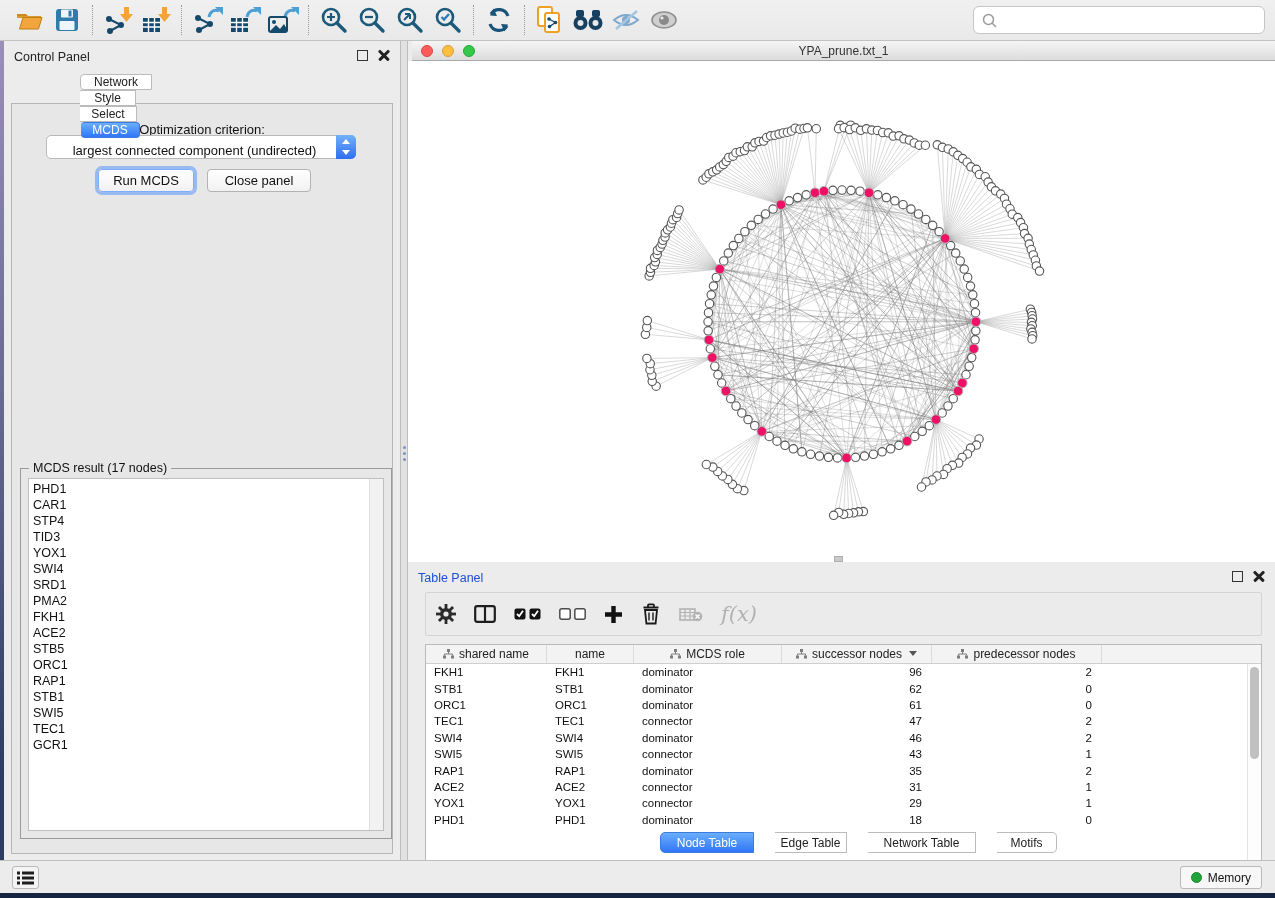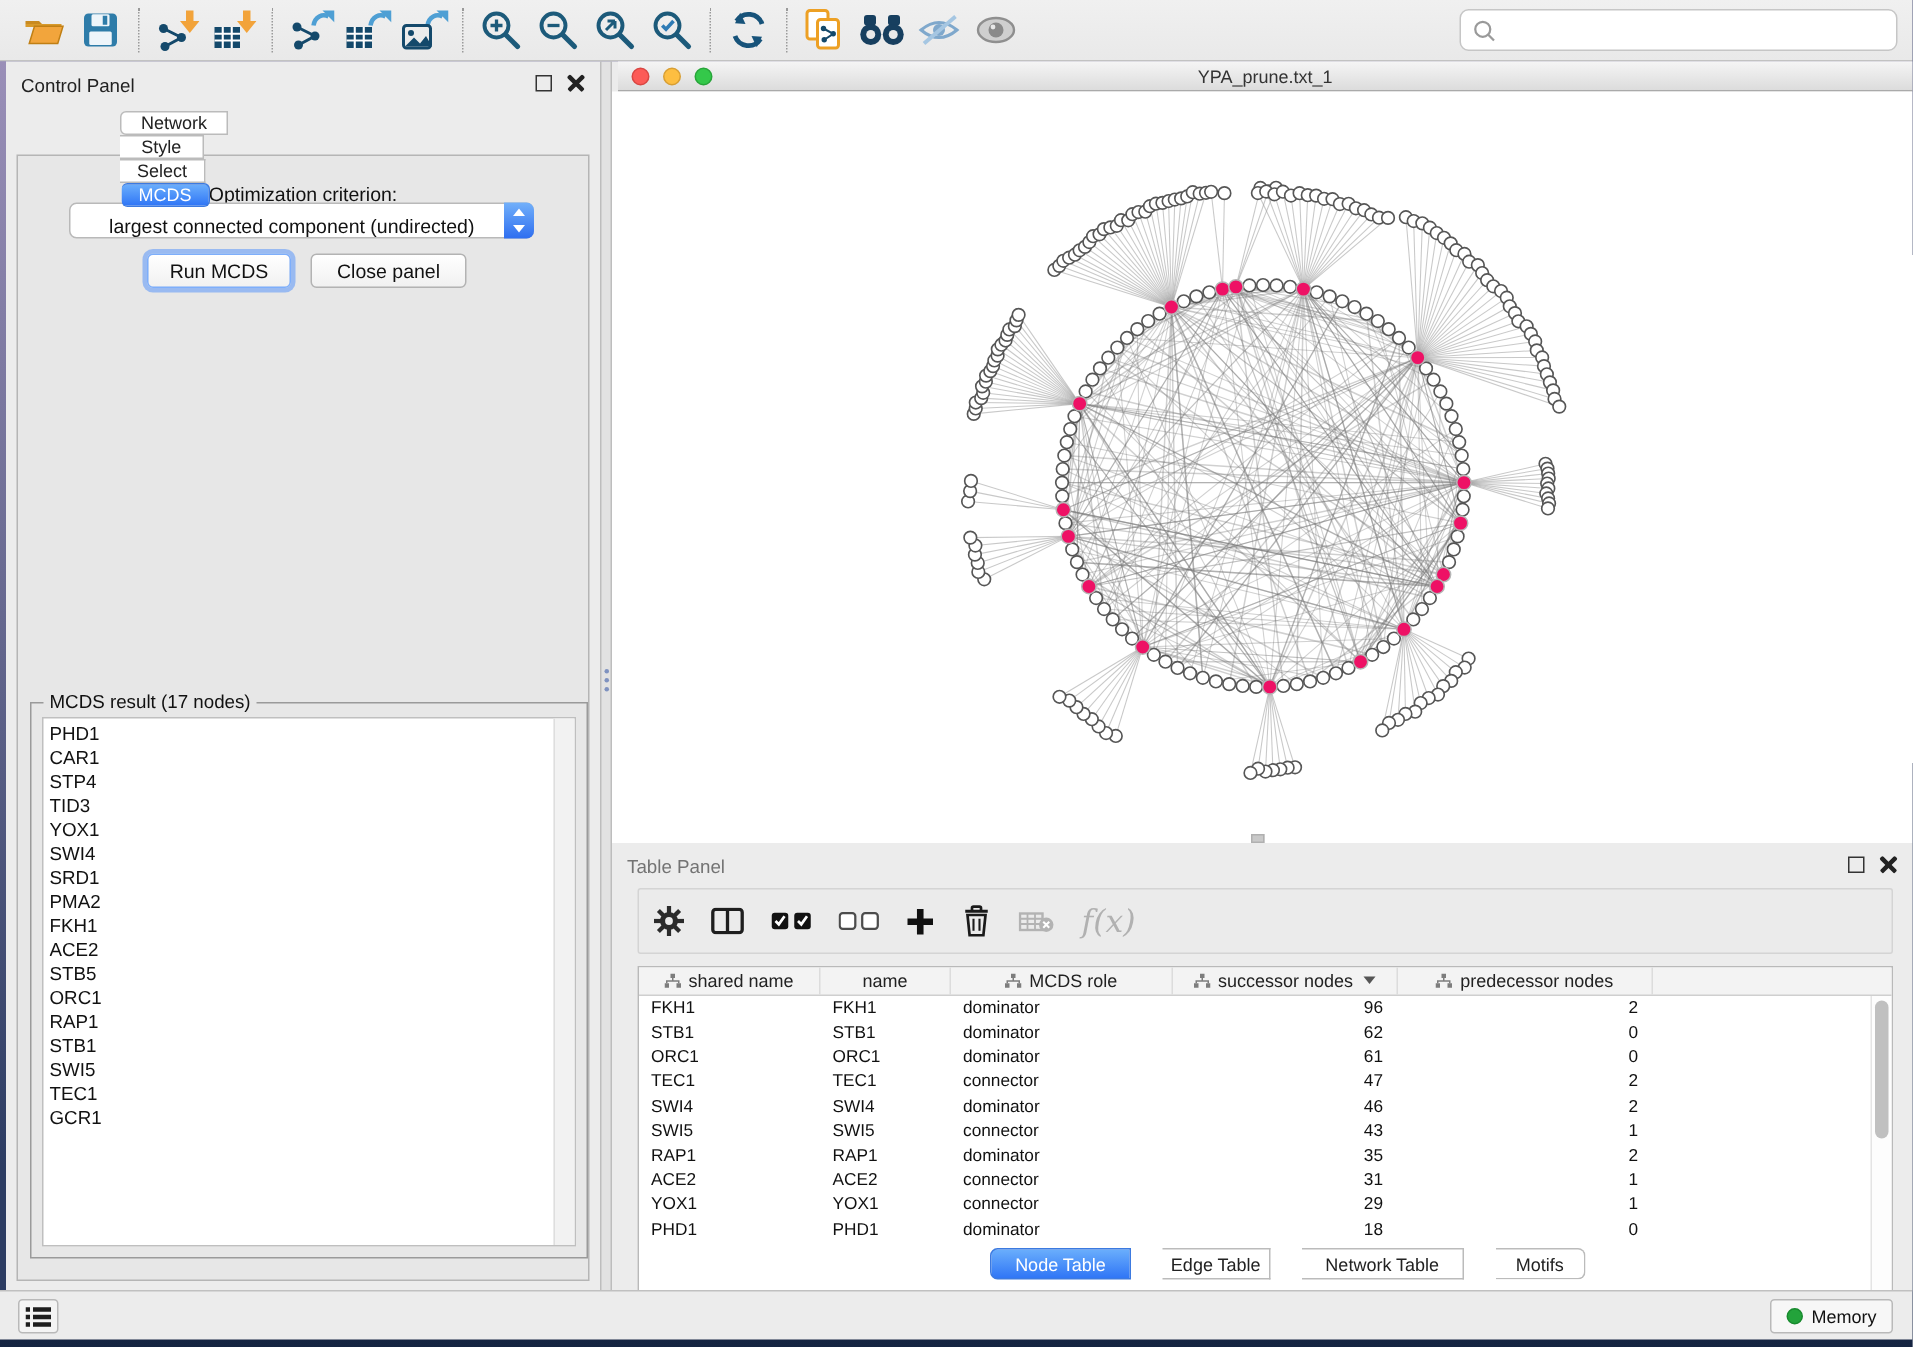--- a/index.html
+++ b/index.html
@@ -74,21 +74,21 @@
   .light { width:12px; height:12px; border-radius:50%; }
   .light.red{ background:#fc5b57; border:1px solid #d94743;}
   .light.yellow{ background:#fdbe41; border:1px solid #d89f34;}
   .light.green{ background:#34c84a; border:1px solid #28a53a;}
   .net-title { position:absolute; left:0; right:0; top:3px; text-align:center; font-size:12px; color:#333; }
   .net-canvas { position:absolute; left:0; top:20px; right:0; bottom:0; background:#fff; }
   .h-dimple { position:absolute; left:426px; bottom:0px; width:9px; height:6px; background:#c9c9c9; border:1px solid #b0b0b0; }
 
   
   .table-panel { position:absolute; left:0; top:521px; width:867px; height:298px; background:#ececec; font-size:12px; }
-  .tp-title { position:absolute; left:10px; top:9px; font-size:12.5px; color:#737373; }
+  .tp-title { position:absolute; left:10px; top:9px; font-size:12.5px; color:#1d4ed8; }
   .tp-toolbar { position:absolute; left:17px; right:13px; top:30px; height:44px; background:#ebebeb;
                 border:1px solid #d4d4d4; border-radius:2px; display:flex; align-items:center; padding:0 10px; gap:18px; }
   .tt-icon { display:flex; align-items:center; justify-content:center; height:30px; }
   .fx { font-family:"DejaVu Serif","Liberation Serif",serif; font-style:italic; font-size:21px; color:#b1b1b1; }
   .table-wrap { position:absolute; left:17px; right:13px; top:82px; height:237px; background:#fff; border:1px solid #b9b9b9; }
   .thead { position:absolute; left:0; right:0; top:0; height:19px; background:#f3f3f3; border-bottom:1px solid #cfcfcf;
            display:grid; grid-template-columns:121px 87px 148px 150px 170px 1fr; }
   .th { display:flex; align-items:center; justify-content:center; gap:5px; border-right:1px solid #dcdcdc;
         font-size:12px; color:#222; white-space:nowrap; overflow:hidden; }
   .th:nth-child(2){ } .th:last-child { border-right:none; }

